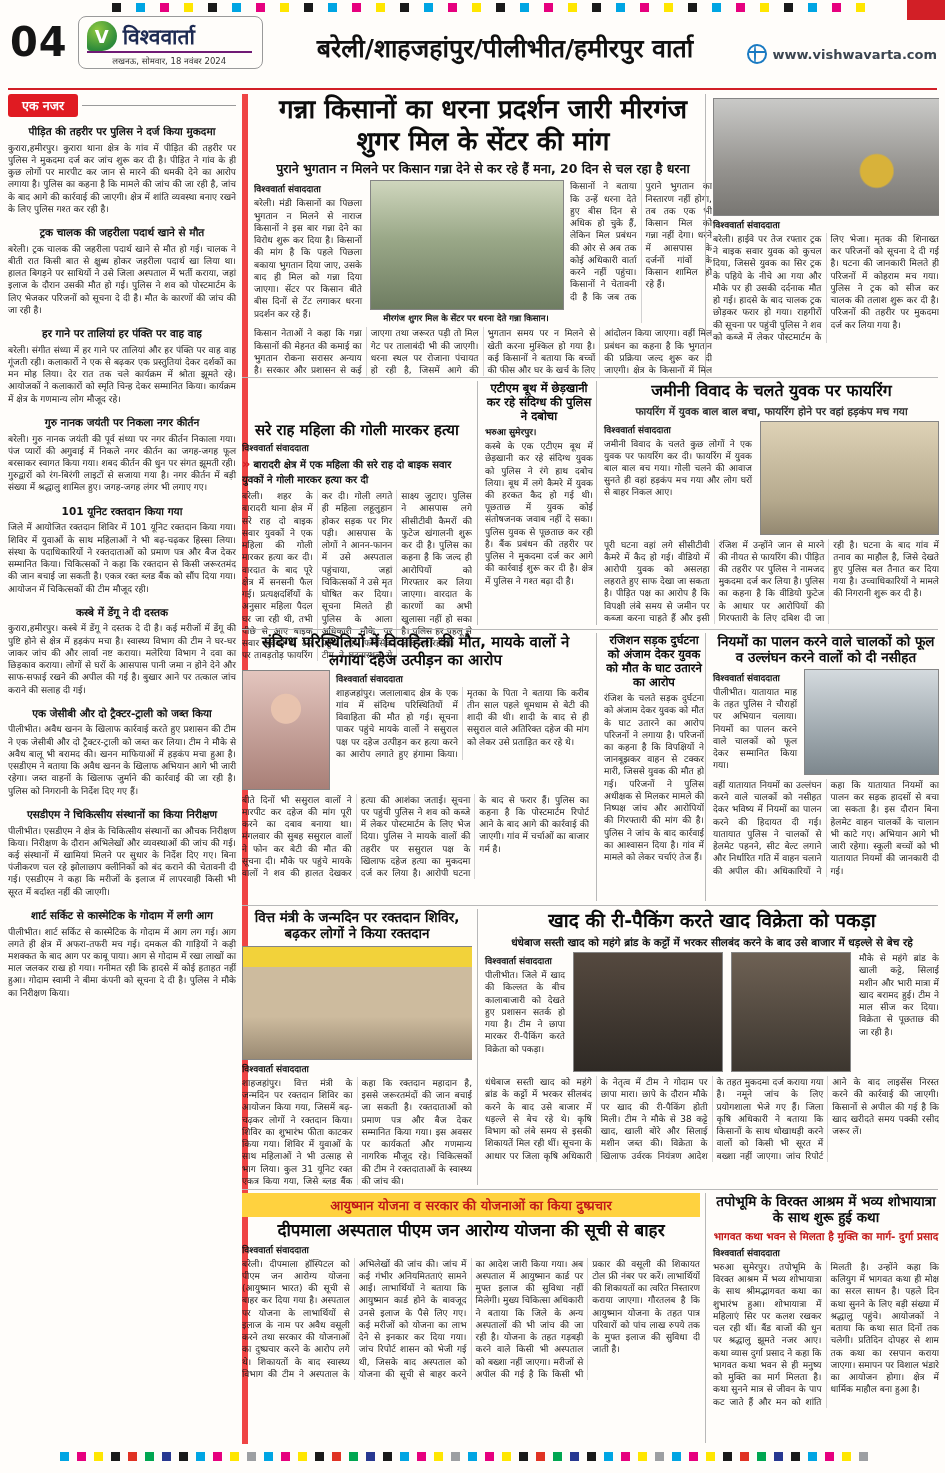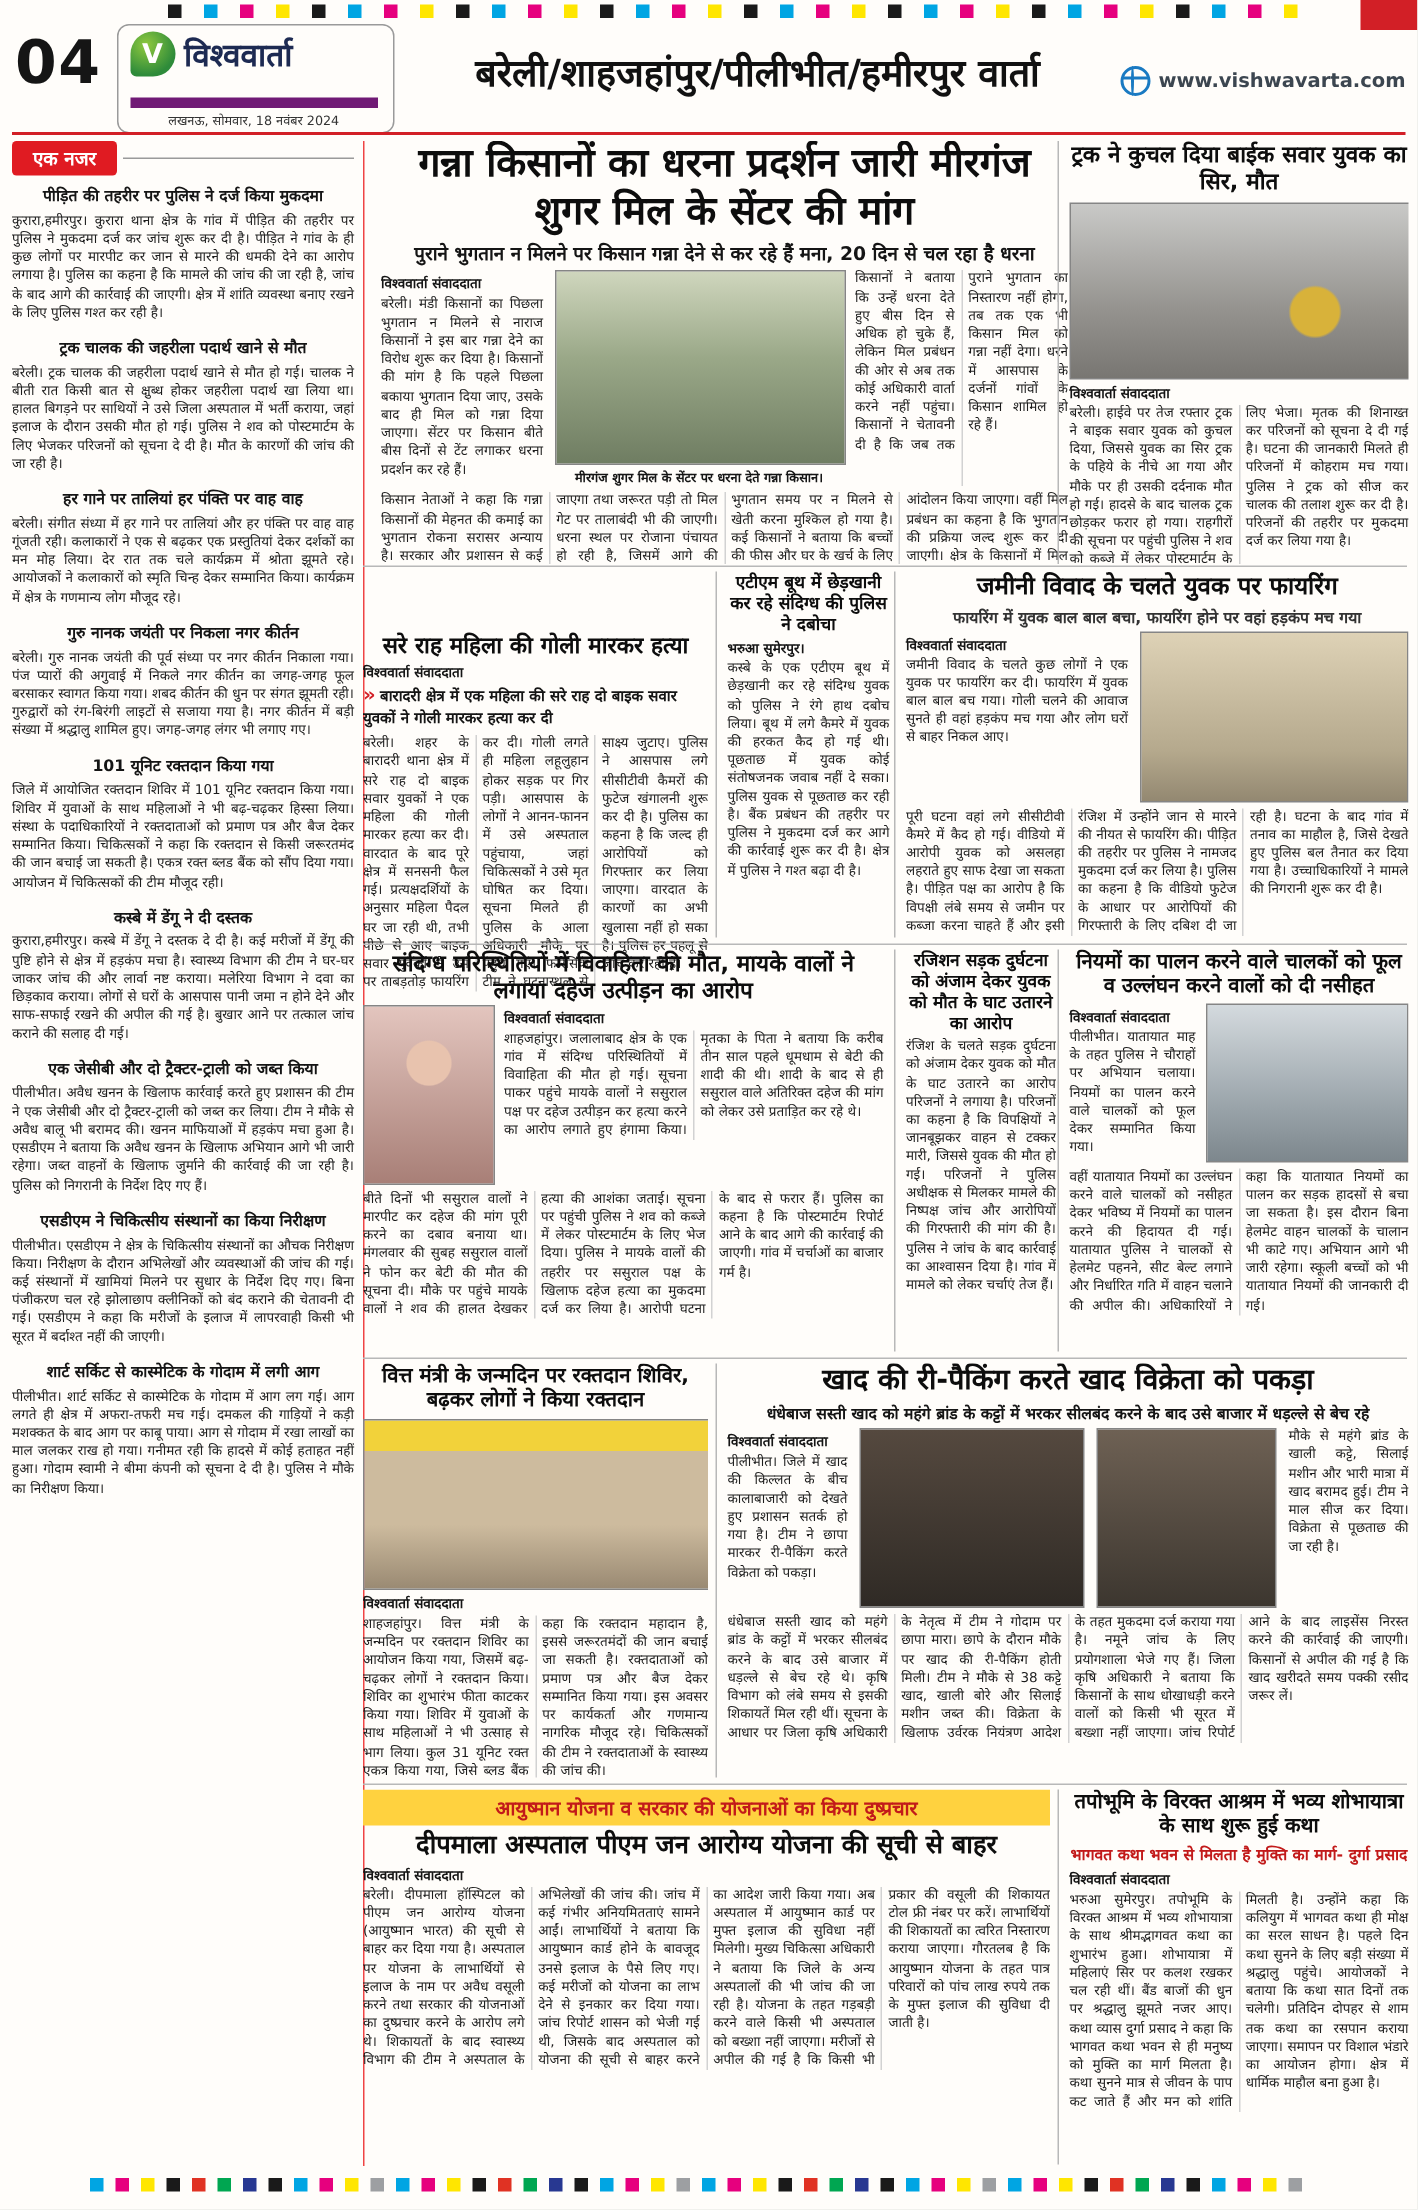--- a/index.html
+++ b/index.html
@@ -9,31 +9,31 @@
   .strip{position:absolute;display:flex;gap:15px;}
   .strip .sq{width:9px;height:9px;display:block;}
   
   #hdr{position:absolute;left:8px;right:8px;top:14px;height:74px;display:flex;align-items:flex-start;}
   #pageno{font-size:40px;font-weight:bold;line-height:1;padding:8px 10px 0 2px;letter-spacing:1px;}
   #brandbox{border:1px solid #9a9a9a;border-radius:8px;padding:4px 10px 2px 8px;margin-top:2px;width:165px;}
   #brandrow{display:flex;align-items:center;gap:6px;}
   #logoV{width:30px;height:30px;border-radius:50% 50% 50% 4px;background:radial-gradient(circle at 35% 30%,#8fc93f,#2e8b3a 70%);
          color:#fff;font-weight:bold;font-size:18px;display:flex;align-items:center;justify-content:center;}
   #brandname{font-size:21px;font-weight:bold;color:#1d2a52;}
-  #dateline{font-size:8.5px;color:#333;margin-top:14px;text-align:center;border-top:7px solid #701a75;padding-top:2px;}
+  #dateline{font-size:8.5px;color:#333;margin-top:0;text-align:center;border-top:2px solid #701a75;padding-top:2px;}
   #regionhead{flex:1;text-align:center;font-size:25px;font-weight:bold;padding-top:16px;color:#111;}
   #webbox{display:flex;align-items:center;gap:5px;padding-top:30px;}
   #globe{width:16px;height:16px;border-radius:50%;border:2px solid #1a7ac2;position:relative;}
   #globe:before{content:"";position:absolute;left:-1px;right:-1px;top:5px;border-top:2px solid #1a7ac2;}
   #globe:after{content:"";position:absolute;left:5px;top:-2px;bottom:-2px;border-left:2px solid #1a7ac2;border-radius:50%;}
   #webtxt{font-size:13px;font-weight:bold;color:#3c4650;}
   #cornerred{position:absolute;right:0;top:0;width:38px;height:20px;background:#d21f26;}
   #hdr-rule{position:absolute;left:8px;right:8px;top:88px;border-top:2.5px solid #d21f26;}
   
-  #sidebar{position:absolute;left:8px;top:94px;width:228px;height:1350px;border-right:1px solid #ef4444;padding-right:6px;overflow:hidden;}
+  #sidebar{position:absolute;left:8px;top:94px;width:228px;height:1350px;border-right:6px solid #ef4444;padding-right:6px;overflow:hidden;}
   #sb-head{display:flex;align-items:center;margin-bottom:8px;}
   #sb-title{background:#e01b22;color:#fff;font-weight:bold;font-size:12.5px;padding:3px 14px;border-radius:3px;}
   #sb-head .ln{flex:1;border-bottom:1px solid #9a9a9a;margin-left:4px;}
   .sb-item{margin-bottom:11px;}
   .sb-item h4{margin:0 0 3px 0;font-size:10.5px;text-align:center;line-height:1.3;}
   .sb-item p{margin:0;}
   
   .bt{font-size:9px;line-height:1.36;text-align:justify;color:#1c1c1c;}
   .byline{font-size:9px;font-weight:bold;margin:2px 0;}
   .cols2{column-count:2;column-gap:9px;column-rule:1px solid #d2d2d2;}
@@ -180,21 +180,20 @@
       <div style="width:192px;flex:none;">
         <div class="photo ph-protest" style="height:128px;"></div>
         <div class="cap">मीरगंज शुगर मिल के सेंटर पर धरना देते गन्ना किसान।</div>
       </div>
       <div class="bt cols2" style="flex:1;">किसानों ने बताया कि उन्हें धरना देते हुए बीस दिन से अधिक हो चुके हैं, लेकिन मिल प्रबंधन की ओर से अब तक कोई अधिकारी वार्ता करने नहीं पहुंचा। किसानों ने चेतावनी दी है कि जब तक पुराने भुगतान का निस्तारण नहीं होगा, तब तक एक भी किसान मिल को गन्ना नहीं देगा। धरने में आसपास के दर्जनों गांवों के किसान शामिल हो रहे हैं।</div>
     </div>
     <div class="bt cols4" style="margin-top:4px;">किसान नेताओं ने कहा कि गन्ना किसानों की मेहनत की कमाई का भुगतान रोकना सरासर अन्याय है। सरकार और प्रशासन से कई बार गुहार लगाई जा चुकी है, लेकिन अब तक कोई ठोस कार्रवाई नहीं हुई। किसानों ने कहा कि आंदोलन को और तेज किया जाएगा तथा जरूरत पड़ी तो मिल गेट पर तालाबंदी भी की जाएगी। धरना स्थल पर रोजाना पंचायत हो रही है, जिसमें आगे की रणनीति तय की जाती है। किसानों का कहना है कि खाद, बीज और डीजल के दाम आसमान छू रहे हैं, ऐसे में भुगतान समय पर न मिलने से खेती करना मुश्किल हो गया है। कई किसानों ने बताया कि बच्चों की फीस और घर के खर्च के लिए उन्हें कर्ज लेना पड़ रहा है। किसान संगठनों ने प्रशासन को चेतावनी दी है कि यदि जल्द समाधान नहीं हुआ तो बड़ा आंदोलन किया जाएगा। वहीं मिल प्रबंधन का कहना है कि भुगतान की प्रक्रिया जल्द शुरू कर दी जाएगी। क्षेत्र के किसानों में मिल प्रबंधन के खिलाफ भारी रोष व्याप्त है।</div>
   </div>
 
   <div class="art vline" style="left:705px;top:94px;width:226px;height:282px;">
-    <h2 class="h-med">ट्रक ने कुचल दिया बाईक सवार युवक का सिर, मौत</h2>
     <div class="photo ph-truck" style="height:116px;margin-top:4px;"></div>
     <div class="byline">विश्ववार्ता संवाददाता</div>
     <div class="bt cols2">बरेली। हाईवे पर तेज रफ्तार ट्रक ने बाइक सवार युवक को कुचल दिया, जिससे युवक का सिर ट्रक के पहिये के नीचे आ गया और मौके पर ही उसकी दर्दनाक मौत हो गई। हादसे के बाद चालक ट्रक छोड़कर फरार हो गया। राहगीरों की सूचना पर पहुंची पुलिस ने शव को कब्जे में लेकर पोस्टमार्टम के लिए भेजा। मृतक की शिनाख्त कर परिजनों को सूचना दे दी गई है। घटना की जानकारी मिलते ही परिजनों में कोहराम मच गया। पुलिस ने ट्रक को सीज कर चालक की तलाश शुरू कर दी है। परिजनों की तहरीर पर मुकदमा दर्ज कर लिया गया है।</div>
   </div>
 
   <div class="hr" style="top:377px;"></div>
 
   <div class="art" style="left:242px;top:381px;width:230px;height:244px;margin-top:40px;">
     <h2 class="h-med">सरे राह महिला की गोली मारकर हत्या</h2>
     <div class="byline">विश्ववार्ता संवाददाता</div>

